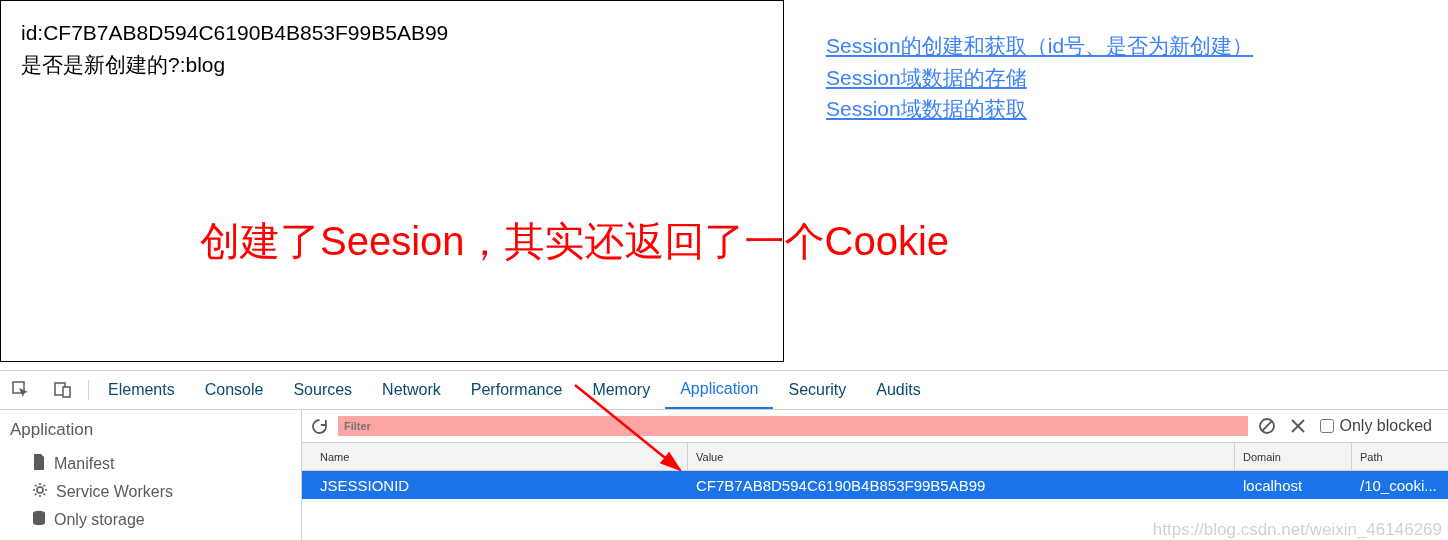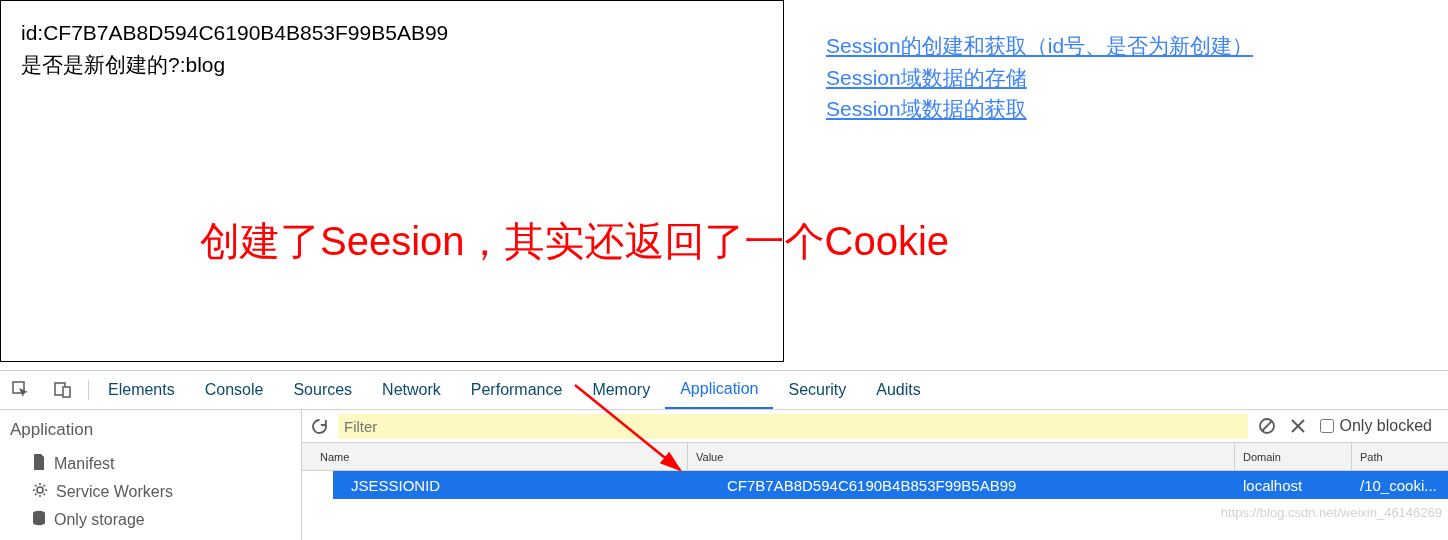--- a/index.html
+++ b/index.html
@@ -15,35 +15,35 @@
 .tab-sep { width: 1px; height: 20px; background: #d0d0d0; margin: 0 4px; }
 .tab { padding: 0 15px; height: 100%; display: flex; align-items: center; color: #0c4a6e; font-size: 16px; cursor: pointer; }
 .tab.active { color: #1a73e8; border-bottom: 2px solid #1a73e8; }
 .devtools-body { display: flex; height: calc(100% - 39px); }
 .sidebar { width: 302px; border-right: 1px solid #d0d0d0; padding: 8px 0 0 10px; color: #5a5a5a; }
 .side-heading { font-size: 17px; padding: 2px 2px 10px 0; }
 .side-item { display: flex; align-items: center; gap: 8px; padding: 4px 6px 4px 22px; font-size: 16px; }
 .main-panel { flex: 1; display: flex; flex-direction: column; }
 .filter-bar { height: 33px; display: flex; align-items: center; border-bottom: 1px solid #d0d0d0; padding: 0 8px 0 8px; gap: 10px; }
 .reload-icon { width: 18px; height: 18px; display: flex; align-items: center; justify-content: center; color: #5a5a5a; }
-.filter-input { flex: 1; border: none; outline: none; font-size: 15px; padding: 4px 6px; color: #333; background: #fef9c3; }
+.filter-input { flex: 1; border: none; outline: none; font-size: 11px; padding: 4px 6px; color: #333; background: #fca5a5; font-weight: bold; }
 .right-controls { display: flex; align-items: center; gap: 14px; padding-right: 8px; color: #5a5a5a; }
 .no-icon svg, .x-icon svg { display: block; }
 .only-blocked { display: flex; align-items: center; gap: 6px; font-size: 16px; color: #444; }
 .only-blocked input { width: 14px; height: 14px; }
 .grid-head { display: flex; height: 28px; align-items: center; background: #f3f3f3; border-bottom: 1px solid #d0d0d0; font-size: 11px; color: #333; }
 .col-name, .cell-name { width: 385px; padding-left: 18px; }
 .col-value, .cell-value { flex: 1; padding-left: 8px; }
 .col-domain, .cell-domain { width: 116px; padding-left: 8px; }
 .col-path, .cell-path { width: 96px; padding-left: 8px; }
 .col-sep { width: 1px; height: 100%; background: #d0d0d0; }
-.grid-row { display: flex; height: 28px; align-items: center; font-size: 15px; margin-left: 31px; }
+.grid-row { display: flex; height: 28px; align-items: center; font-size: 15px; }
 .grid-row.selected { background: #1a73e8; color: #fff; }
 .arrow { position: absolute; top: 380px; left: 570px; pointer-events: none; }
-.watermark { position: absolute; right: 6px; bottom: 20px; color: rgba(120,120,120,0.35); font-size: 13px; font-family: Arial, sans-serif; text-align: center; }
+.watermark { position: absolute; right: 6px; bottom: 0; color: rgba(120,120,120,0.35); font-size: 17px; font-family: Arial, sans-serif; text-align: center; }
 </style>
 </head>
 <body>
 
 <div class="top-area">
   <div class="iframe-panel">
     <div>id:CF7B7AB8D594C6190B4B853F99B5AB99</div>
     <div>是否是新创建的?:blog</div>
   </div>
   <div class="links-panel">

